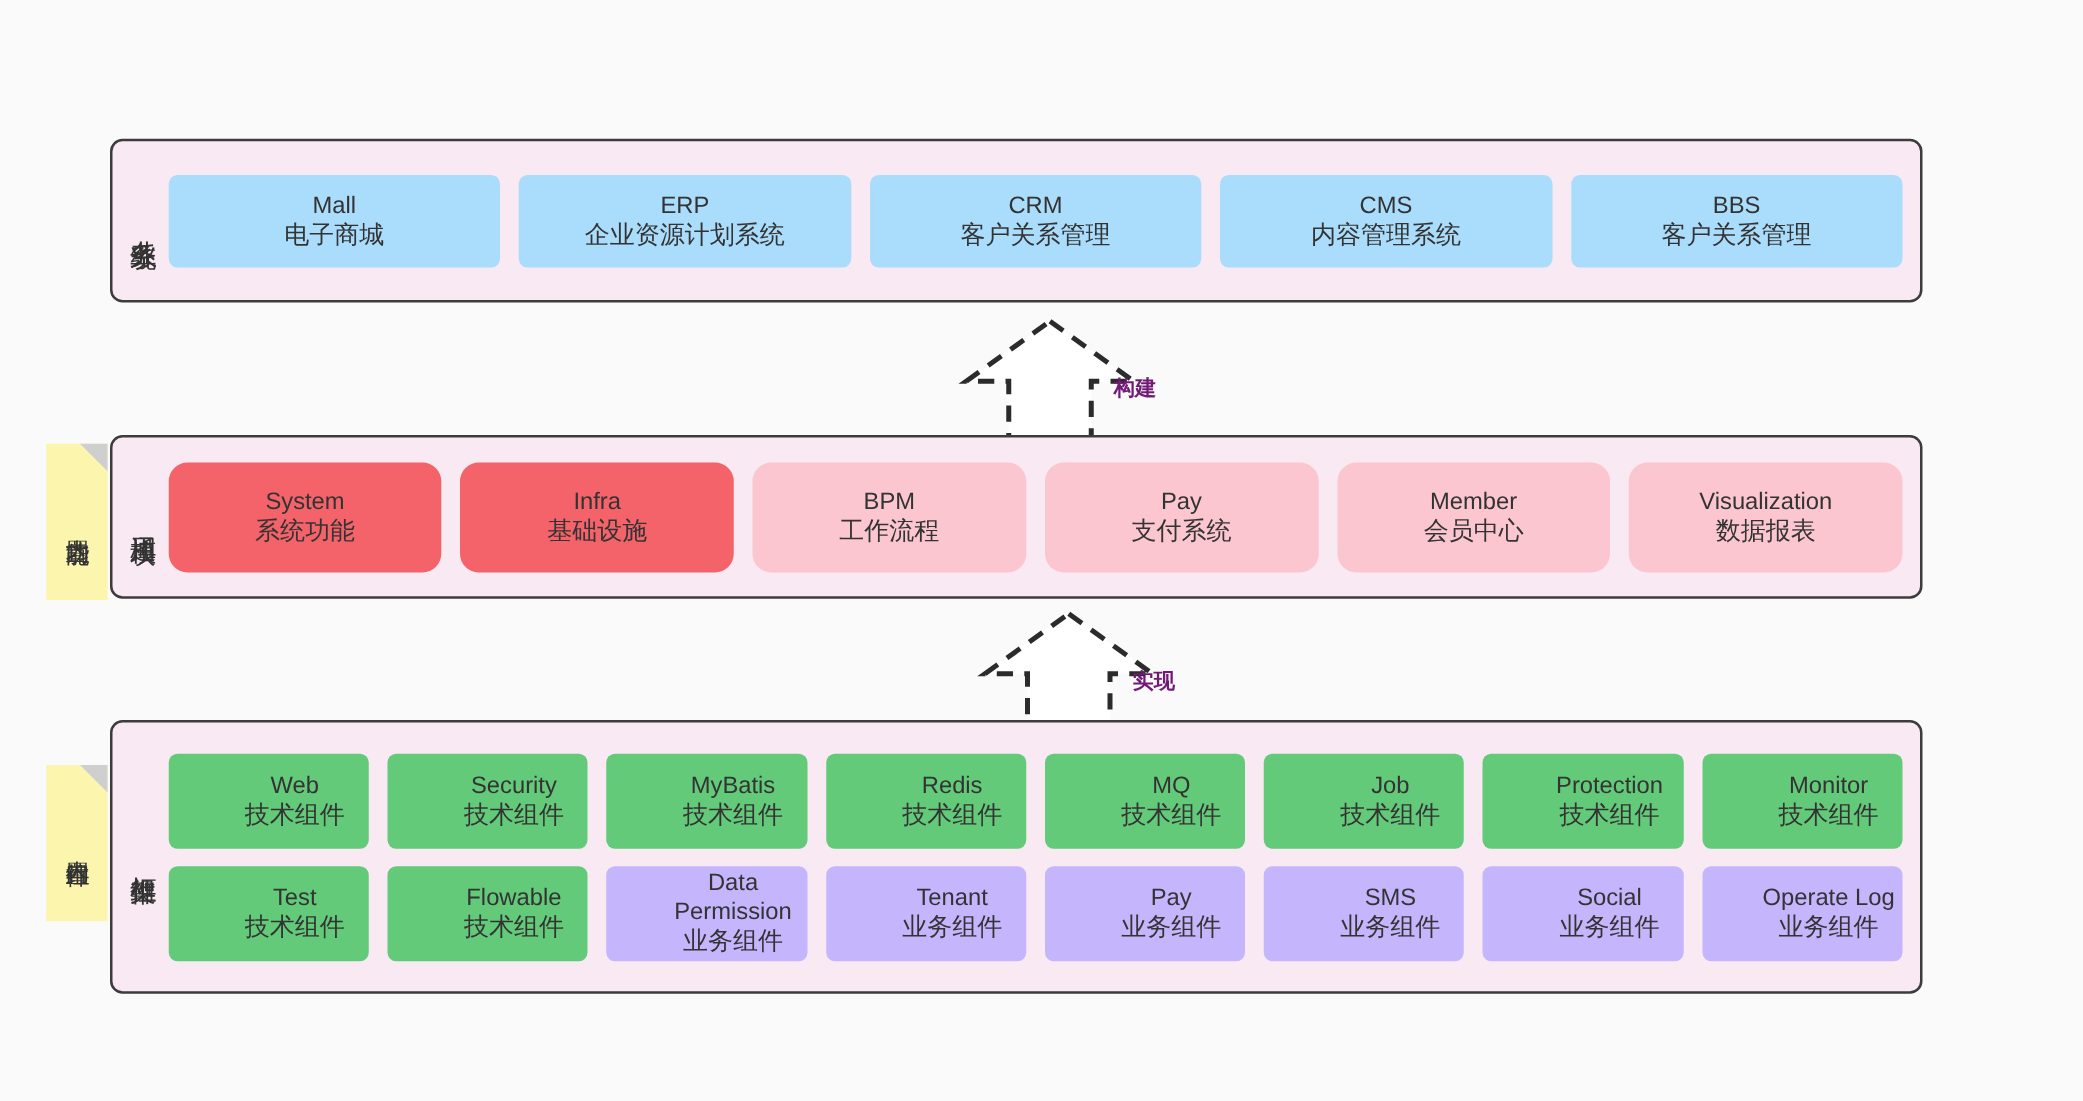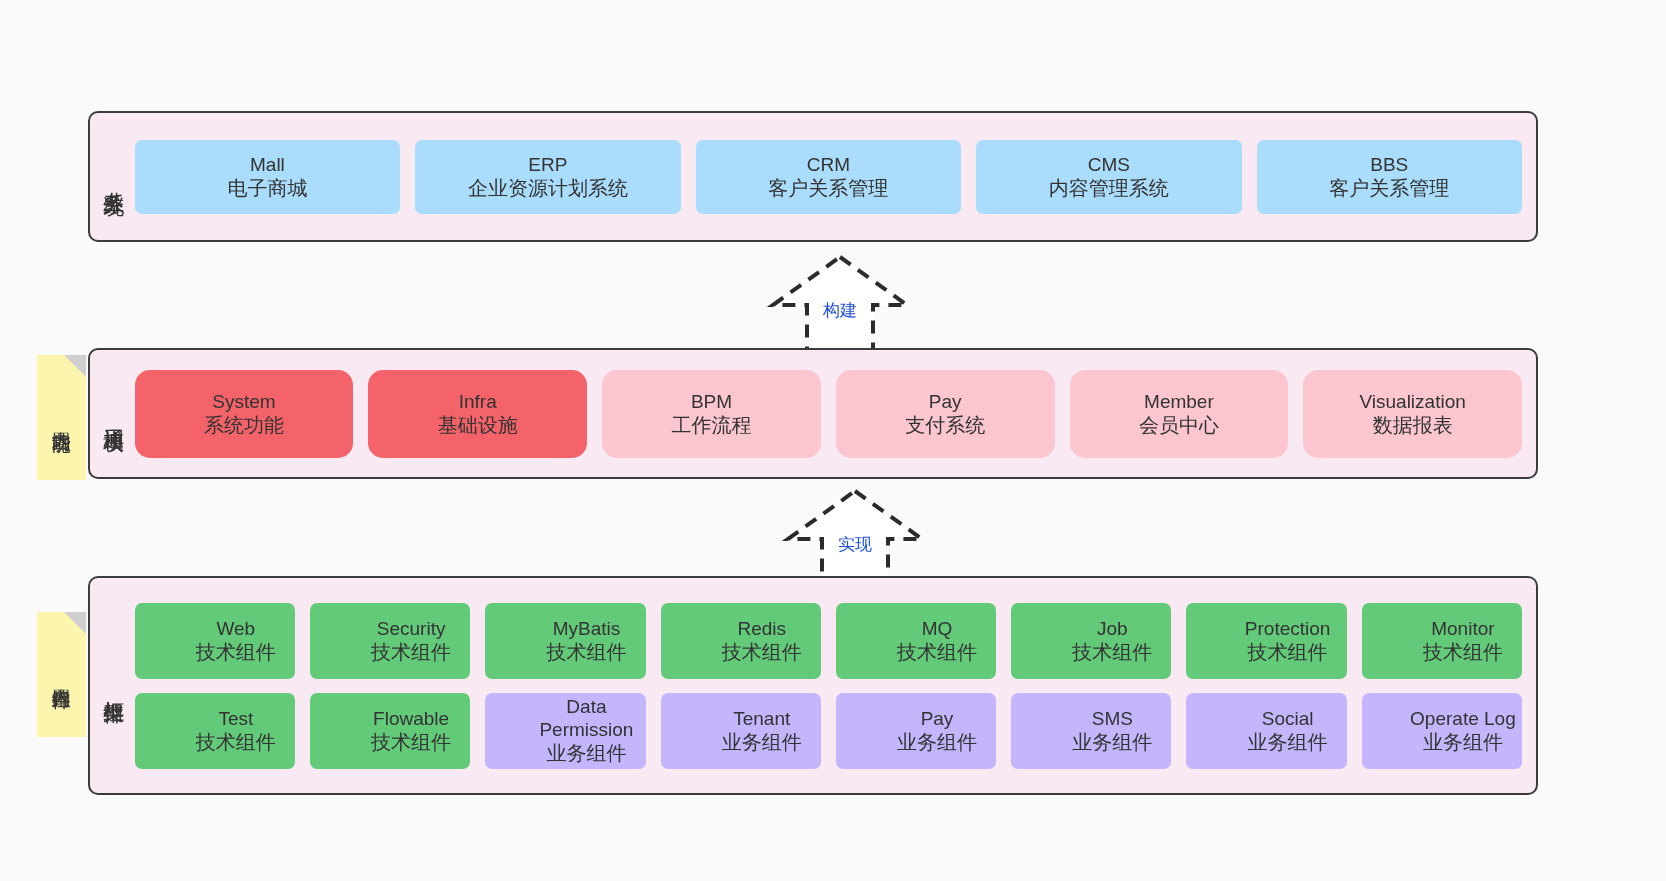--- a/index.html
+++ b/index.html
@@ -141,25 +141,26 @@
   .connector {
     position: absolute;
     width: 170px;
     height: 100px;
   }
   .connector svg { display: block; overflow: visible; }
   .connector .conn-label {
     position: absolute;
     left: 0; right: 0;
     top: 46px;
-    text-align: center;
+    text-align: right;
     font-size: 17px;
-    color: #1d4ed8;
+    color: #701a75;
     background: transparent;
     user-select: none;
+    font-weight: bold;
   }
   #connector-build   { left: 755px; top: 253px; }
   #connector-realize { left: 770px; top: 487px; }
 </style>
 </head>
 <body>
 
 <div id="canvas">
 
   <div class="layer" id="layer-business">

